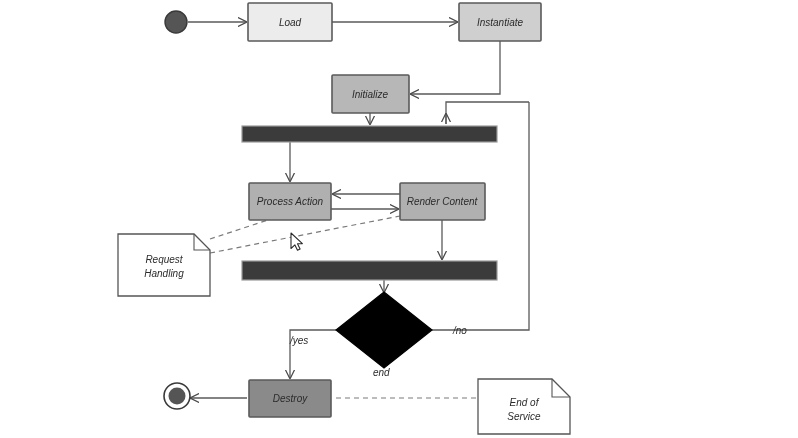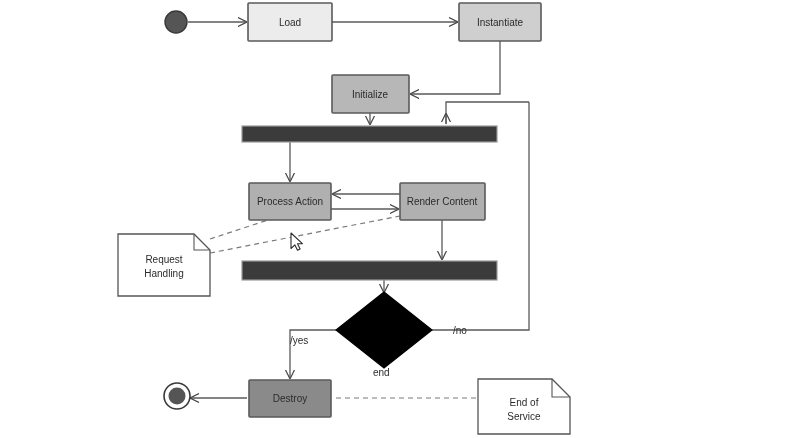--- a/index.html
+++ b/index.html
@@ -9,20 +9,21 @@
   }
   body {
     font-family: "Liberation Sans", sans-serif;
   }
   #canvas {
     position: relative;
     width: 798px;
     height: 438px;
     background: #ffffff;
     overflow: hidden;
+    font-style: italic;
   }
   #diagram-svg {
     position: absolute;
     left: 0;
     top: 0;
     width: 798px;
     height: 438px;
   }
   .node-label {
     font-family: "Liberation Sans", sans-serif;

